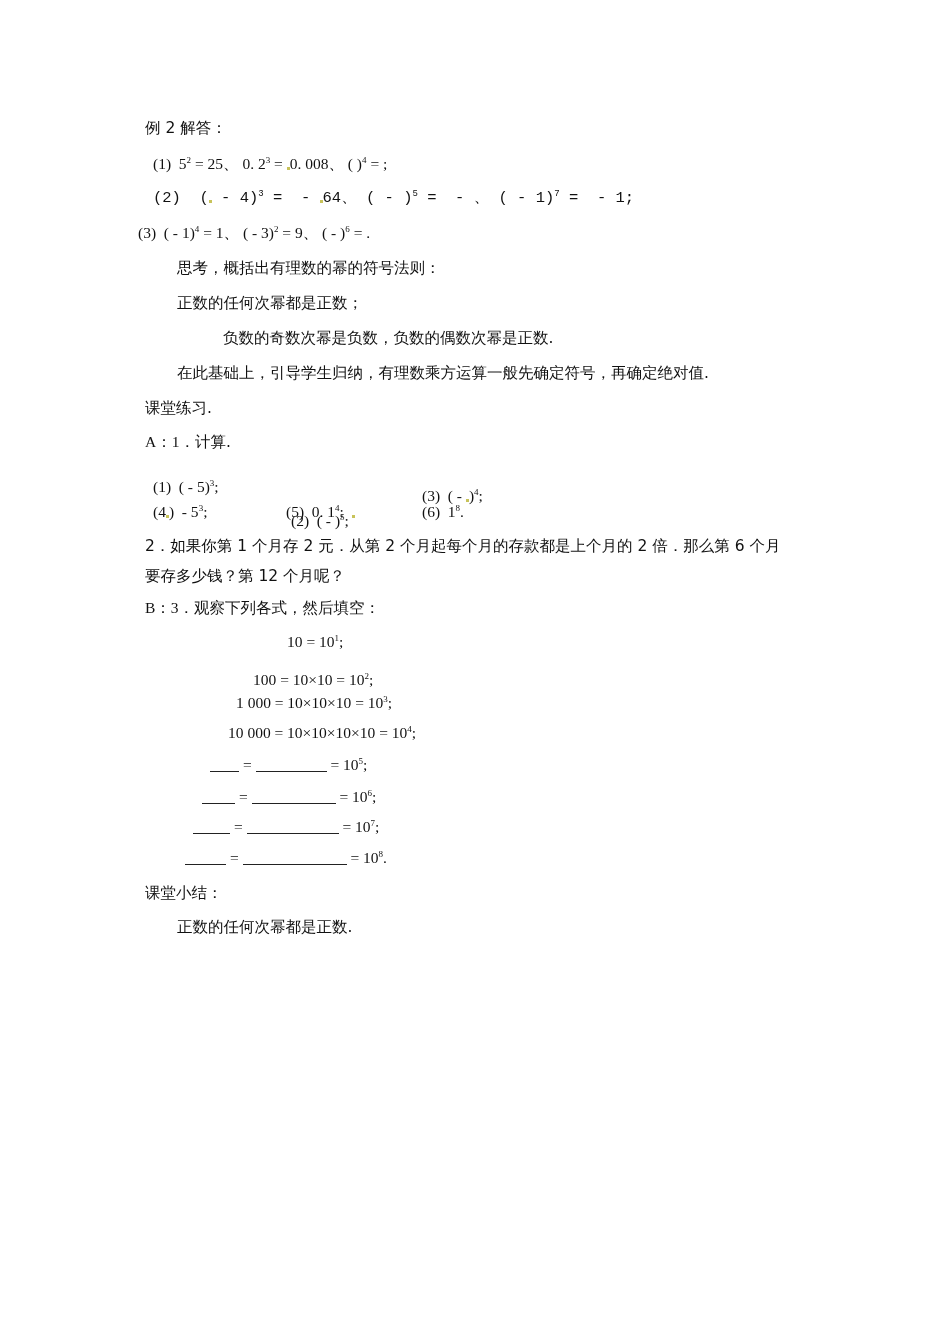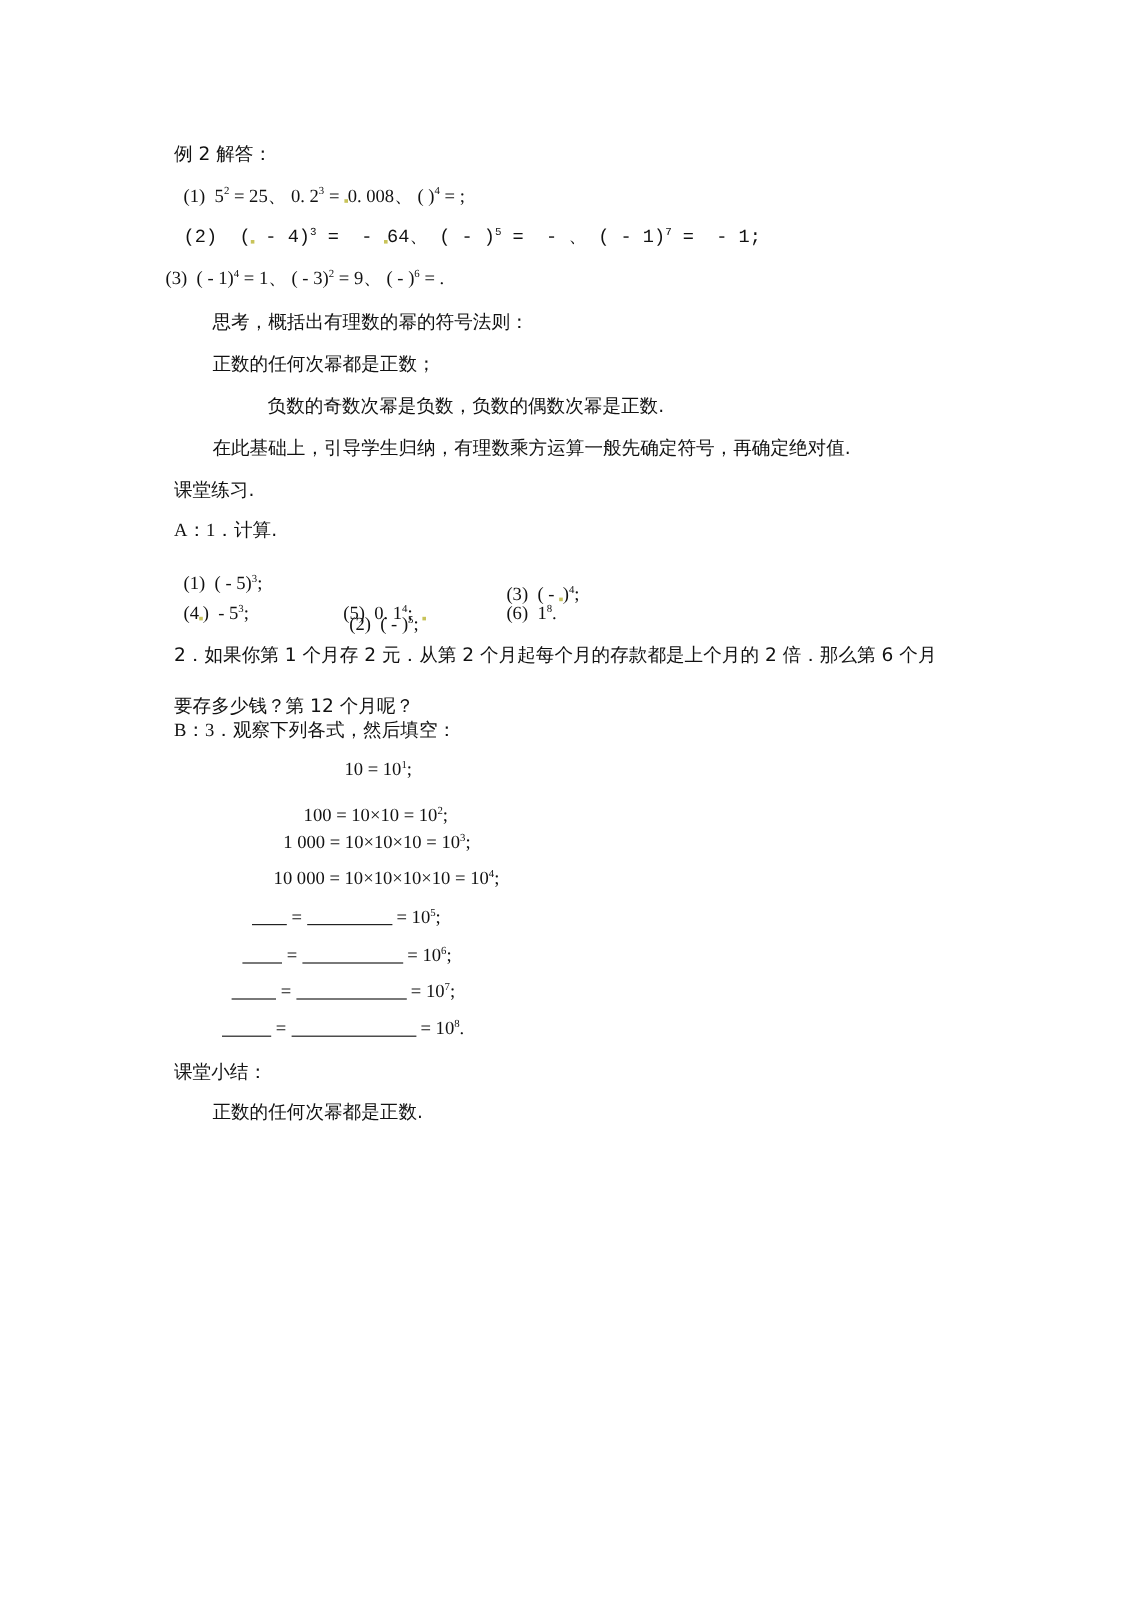--- a/index.html
+++ b/index.html
@@ -42,21 +42,21 @@
 
 <div class="line serif" style="left:153px; top:467px;margin-top:10px;">(1)&nbsp; ( - 5)<sup>3</sup>;</div>
 <div class="line serif" style="left:291px; top:467px;margin-top:44px;">(2)&nbsp; ( - )<sup>5</sup>;</div>
 <div class="line serif" style="left:422px; top:467px;margin-top:19px;">(3)&nbsp; ( - <span class="dot"></span>)<sup>4</sup>;</div>
 
 <div class="line serif" style="left:153px; top:502px;">(4<span class="dot"></span>)&nbsp; - 5<sup>3</sup>;</div>
 <div class="line serif" style="left:286px; top:502px;">(5)&nbsp; 0. 1<sup>4</sup>;&nbsp; <span class="dot"></span></div>
 <div class="line serif" style="left:422px; top:502px;">(6)&nbsp; 1<sup>8</sup>.</div>
 
 <div class="line cn" style="left:145px; top:536px;">2．如果你第 1 个月存 2 元．从第 2 个月起每个月的存款都是上个月的 2 倍．那么第 6 个月</div>
-<div class="line cn" style="left:145px; top:566px;margin-top:12px;">要存多少钱？第 12 个月呢？</div>
+<div class="line cn" style="left:145px; top:566px;">要存多少钱？第 12 个月呢？</div>
 
 <div class="line" style="left:145px; top:598px;">
   <span class="serif">B：3．</span><span class="cn">观察下列各式，然后填空：</span>
 </div>
 
 <div class="line serif" style="left:287px; top:632px;">10 = 10<sup>1</sup>;</div>
 <div class="line serif" style="left:253px; top:670px;">100 = 10×10 = 10<sup>2</sup>;</div>
 <div class="line serif" style="left:236px; top:693px;">1 000 = 10×10×10 = 10<sup>3</sup>;</div>
 <div class="line serif" style="left:228px; top:723px;">10 000 = 10×10×10×10 = 10<sup>4</sup>;</div>
 

